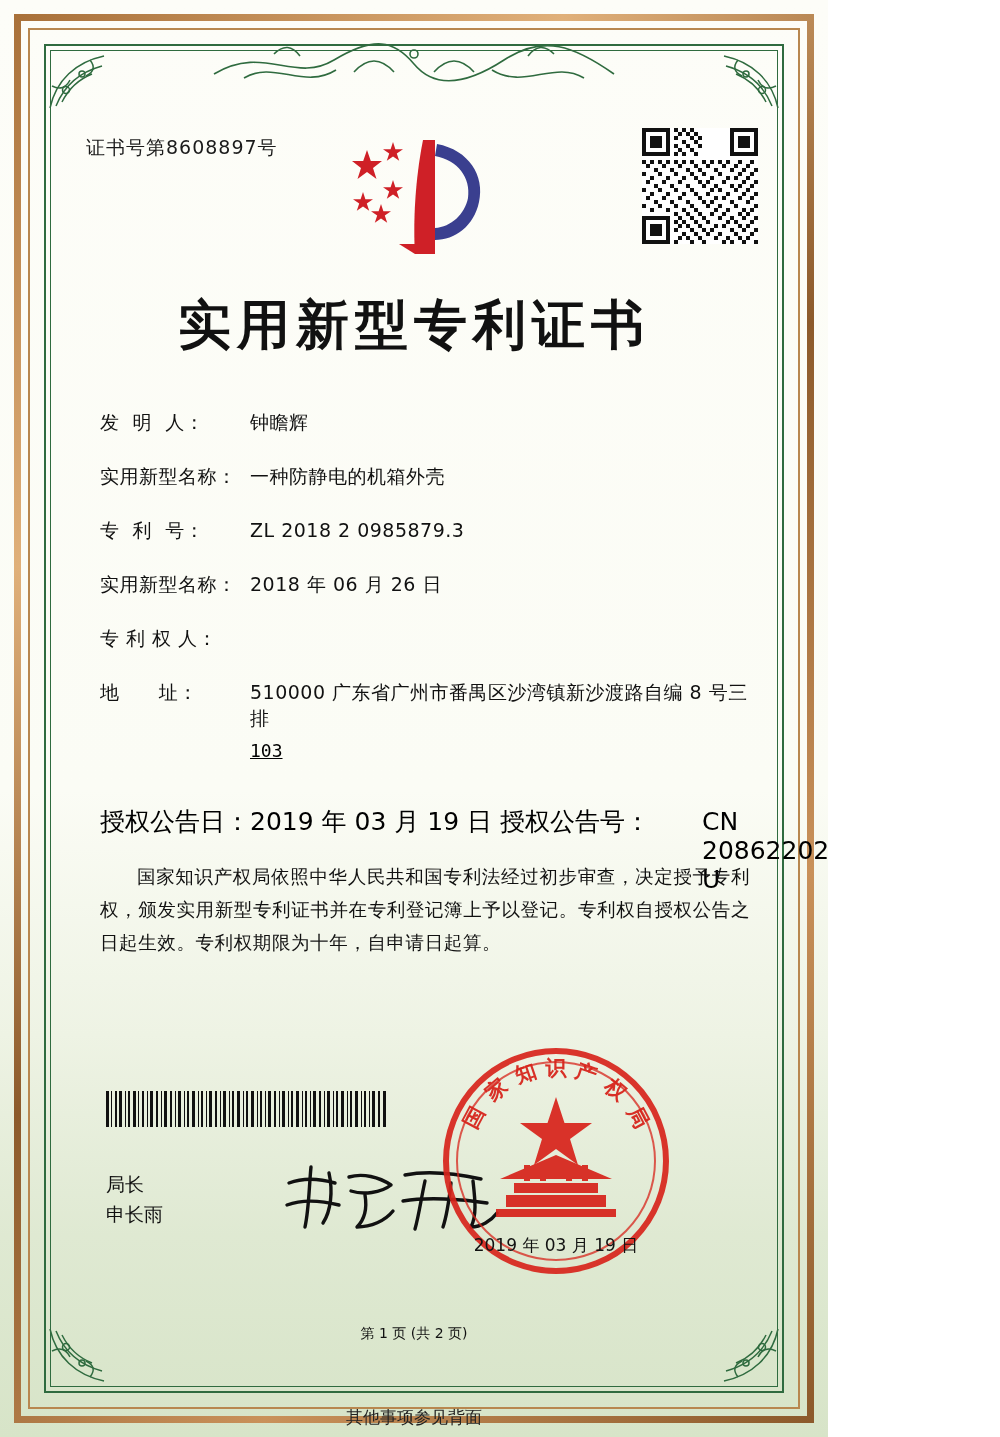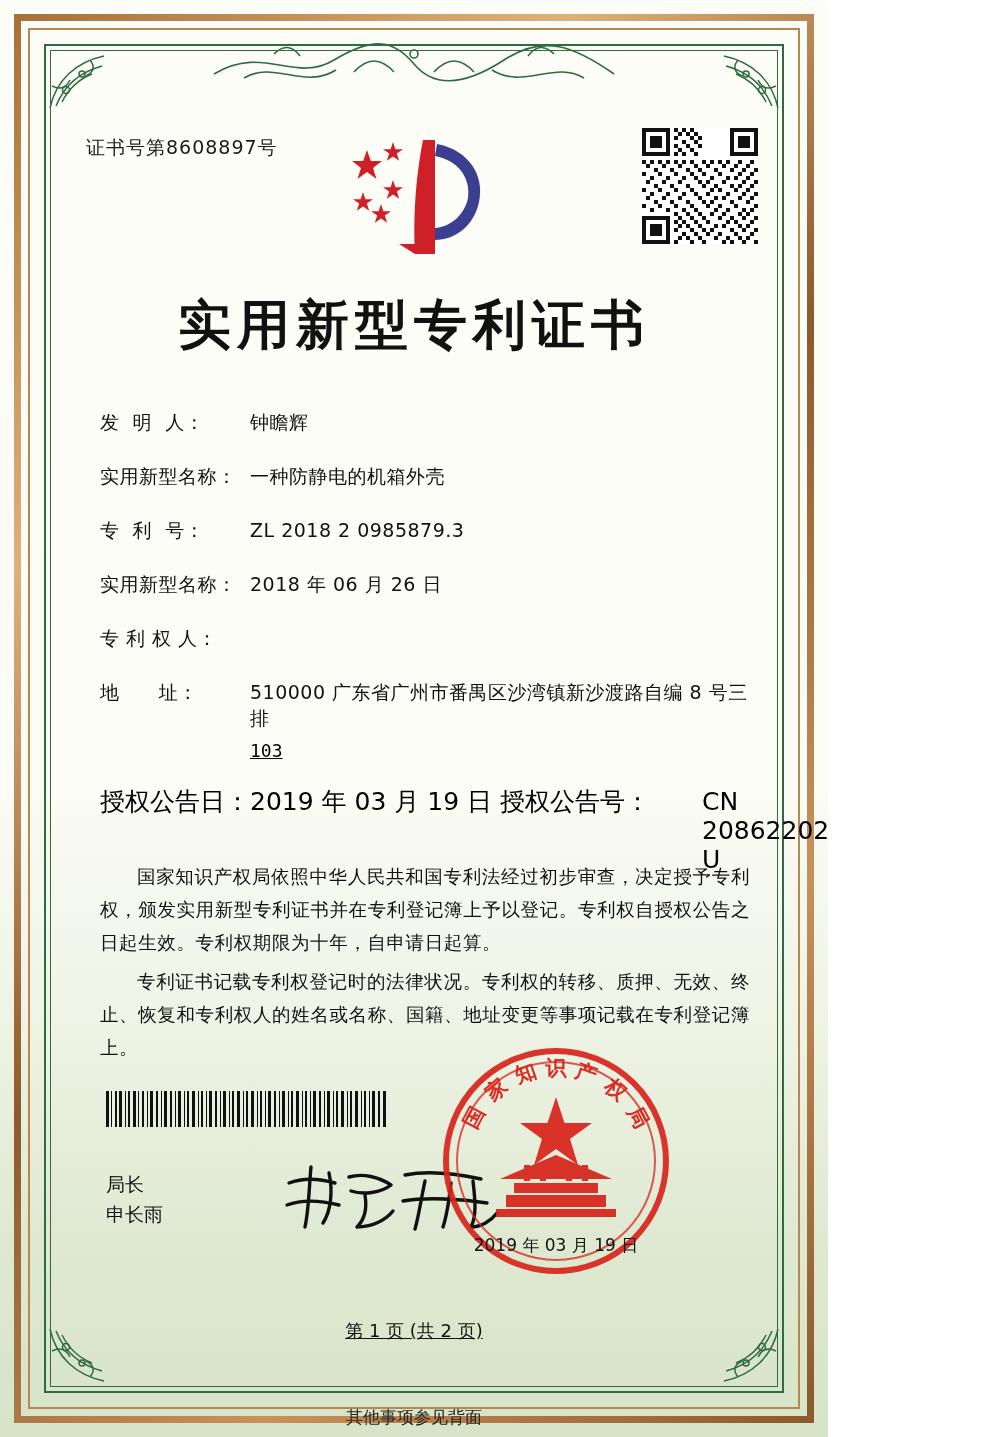--- a/index.html
+++ b/index.html
@@ -127,34 +127,34 @@
     white-space: pre;
     letter-spacing: 0.5px;
   }
   .field-value {
     flex: 1;
     letter-spacing: 0.5px;
   }
   .addr-cont {
     margin-left: 150px;
     margin-top: -20px;
-    margin-bottom: 24px;
+    margin-bottom: 16px;
     font-family: "DejaVu Sans Mono", "Liberation Mono", monospace;
     font-size: 18px;
     text-decoration: underline;
   }
   .two-col {
     display: flex;
     align-items: baseline;
     margin-bottom: 26px;
     font-size: 25px;
   }
   .two-col .c1 { width: 150px; flex: 0 0 150px; white-space: pre;}
   .two-col .c1v { flex: 0 0 250px; }
-  .two-col .c2 { flex: 0 0 190px; white-space: pre;}
+  .two-col .c2 { flex: 0 0 190px; white-space: pre; margin-top: 28px;}
   .two-col .c2v { flex: 1; margin-left: 12px; }
 
   .para {
     font-family: "DejaVu Serif", "Liberation Serif", serif;
     font-size: 18.5px;
     line-height: 33px;
     color: #111;
     text-indent: 2em;
     text-align: justify;
     margin: 0 0 6px 0;
@@ -211,23 +211,22 @@
     font-family: "DejaVu Sans", "Liberation Sans", sans-serif;
     font-size: 17px;
     color: #111;
   }
 
   .page-no {
     position: absolute;
     left: 0; right: 0;
     bottom: 34px;
     text-align: center;
-    font-size: 18px;
+    font-size: 14px;
     color: #111;
-    text-decoration: underline;
   }
   .footer-note {
     position: absolute;
     left: 0; right: 0;
     bottom: 8px;
     text-align: center;
     font-size: 17px;
     color: #222;
     font-family: "DejaVu Serif", "Liberation Serif", serif;
   }
@@ -561,21 +560,20 @@
       <div class="two-col">
         <div class="c1">授权公告日：</div>
         <div class="c1v">2019 年 03 月 19 日</div>
         <div class="c2">授权公告号：</div>
         <div class="c2v">CN 208622025 U</div>
       </div>
     </div>
 
     <div class="paras">
       <p class="para">国家知识产权局依照中华人民共和国专利法经过初步审查，决定授予专利权，颁发实用新型专利证书并在专利登记簿上予以登记。专利权自授权公告之日起生效。专利权期限为十年，自申请日起算。</p>
-      <p class="para">专利证书记载专利权登记时的法律状况。专利权的转移、质押、无效、终止、恢复和专利权人的姓名或名称、国籍、地址变更等事项记载在专利登记簿上。</p>
     </div>
 
     <div class="barcode">
       <svg viewBox="0 0 280 36" shape-rendering="crispEdges">
         <rect width="280" height="36" fill="transparent"></rect>
         <g fill="#111">
           <rect x="0" y="0" width="3" height="36"></rect>
             <rect x="5" y="0" width="1" height="36"></rect>
           <rect x="9" y="0" width="2" height="36"></rect>
             <rect x="13" y="0" width="3" height="36"></rect>

